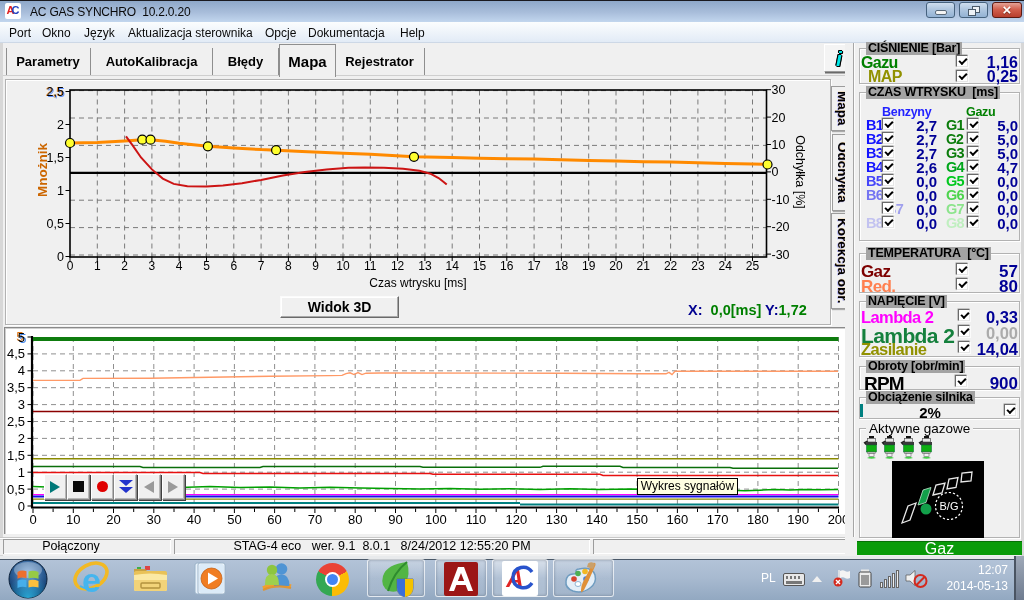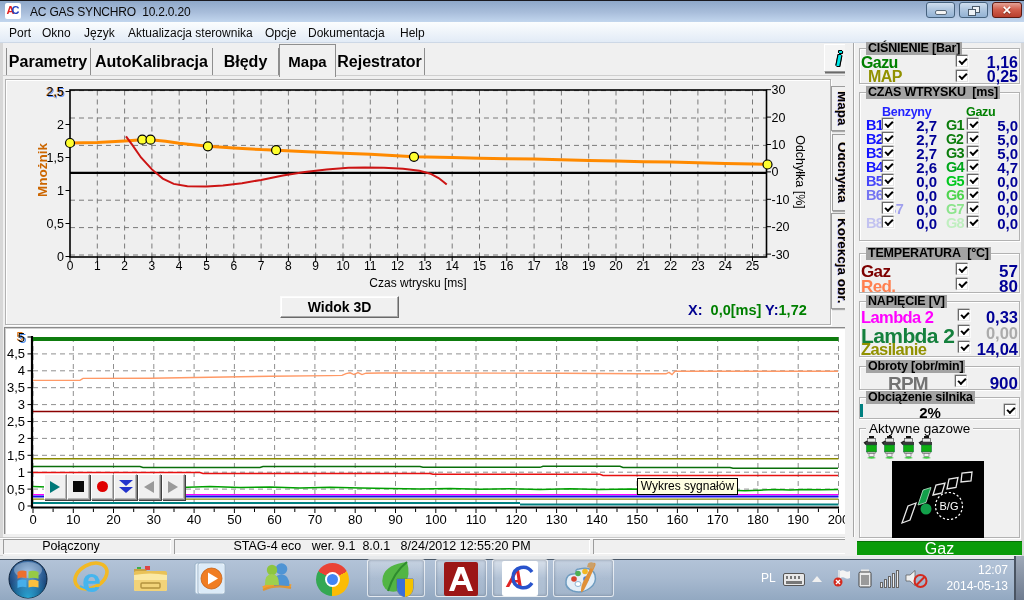--- a/index.html
+++ b/index.html
@@ -2,21 +2,21 @@
 <html><head><meta charset="utf-8">
 <style>
 *{margin:0;padding:0;box-sizing:border-box;}
 html,body{width:1024px;height:600px;overflow:hidden;}
 body{font-family:"Liberation Sans",sans-serif;background:#f0f0f0;position:relative;}
 .a{position:absolute;}
 .cb{position:absolute;width:12px;height:12px;background:#fff;border-top:1px solid #6a6a6a;border-left:1px solid #6a6a6a;border-right:1px solid #e6e6e6;border-bottom:1px solid #e6e6e6;box-shadow:1px 1px 0 #fbfbfb, -0.5px -0.5px 0 #9a9a9a;}
 .cb:after{content:"";position:absolute;left:2px;top:2px;width:6px;height:3px;border-left:2px solid #000;border-bottom:2px solid #000;transform:rotate(-45deg);}
 .gb{position:absolute;border:1px solid #b2b2b2;box-shadow:1px 1px 0 #ffffff, inset 1px 1px 0 #ffffff;}
 .ttl{position:absolute;background:#a3a3a3;padding:0 2px;font-weight:bold;font-size:12.5px;letter-spacing:-0.2px;color:#000;white-space:nowrap;line-height:13px;}
-.tab{position:absolute;top:48px;height:27px;border-right:1px solid #8e8e8e;display:flex;align-items:center;justify-content:center;font-weight:bold;font-size:16px;color:#000;}
+.tab{position:absolute;top:48px;height:27px;border-right:1px solid #8e8e8e;display:flex;align-items:center;justify-content:center;font-weight:bold;font-size:13px;color:#000;}
 .vtab{position:absolute;background:#f1f1f1;border:1px solid #9c9c9c;box-shadow:1px 1px 1px #aaa;display:flex;align-items:center;justify-content:center;font-weight:bold;font-size:13.5px;white-space:nowrap;color:#000;text-shadow:0.5px 0.5px 0 rgba(60,60,255,0.3),-0.5px -0.5px 0 rgba(255,150,0,0.28);}
 .vtab span{writing-mode:vertical-rl;line-height:19px;}
 .pbtn{position:absolute;width:23px;height:26px;background:#f0f0f0;border:1px solid #858585;border-top-color:#fff;border-left-color:#fff;box-shadow:inset -1px -1px 0 #b8b8b8, 1px 1px 0 #404040;display:flex;align-items:center;justify-content:center;}
 </style></head><body>
 
 <div class="a" style="left:0;top:0;width:1024px;height:22px;background:linear-gradient(#8ea8c9,#a9bedb 55%,#c2d6ee);border-top:1px solid #1a1a1f;"></div>
 <div class="a" style="left:5px;top:3px;width:16px;height:16px;background:#fff;border-radius:2px;font-weight:bold;font-size:11px;text-align:center;line-height:15px;"><span style="color:#e02020;">A</span><span style="color:#2040c0;margin-left:-3px;">C</span></div>
 <div class="a" style="left:30px;top:5px;font-size:12px;letter-spacing:-0.2px;color:#0a0a0a;">AC GAS SYNCHRO&nbsp; 10.2.0.20</div>
 
 <div class="a" style="left:926px;top:2px;width:29px;height:16px;border:1px solid #46627e;border-radius:3px;background:linear-gradient(#cfdeef,#b0c7e0 45%,#93b2d4);">
@@ -421,21 +421,21 @@
 <div class="cb" style="left:958px;top:309.0px;"></div>
 <div class="a" style="left:0;top:308.5px;width:1018px;text-align:right;font-weight:bold;font-size:16.5px;color:#000096;line-height:1;">0,33</div>
 <div class="a" style="left:861px;top:324.5px;font-weight:bold;font-size:21px;color:#15803d;line-height:1;letter-spacing:-0.6px;">Lambda 2</div>
 <div class="cb" style="left:958px;top:325.0px;"></div>
 <div class="a" style="left:0;top:324.5px;width:1018px;text-align:right;font-weight:bold;font-size:16.5px;color:#ababab;line-height:1;padding-left:39px;">0,00</div>
 <div class="a" style="left:861px;top:340.5px;font-weight:bold;font-size:16.5px;color:#919100;line-height:1;letter-spacing:-0.6px;">Zasilanie</div>
 <div class="cb" style="left:958px;top:341.0px;"></div>
 <div class="a" style="left:0;top:340.5px;width:1018px;text-align:right;font-weight:bold;font-size:16.5px;color:#000096;line-height:1;">14,04</div>
 <div class="gb" style="left:859px;top:366px;width:161px;height:24px;"></div>
 <div class="ttl" style="left:866px;top:360px;">Obroty [obr/min]</div>
-<div class="a" style="left:864px;top:373.5px;font-weight:bold;font-size:19px;letter-spacing:-0.8px;color:#737373;line-height:1;margin-left:24px;">RPM</div>
+<div class="a" style="left:864px;top:373.5px;font-weight:bold;font-size:19px;letter-spacing:-0.8px;color:#000000;line-height:1;">RPM</div>
 <div class="cb" style="left:955px;top:375px;"></div>
 <div class="a" style="left:0;top:374.5px;width:1018px;text-align:right;font-weight:bold;font-size:17px;color:#000096;line-height:1;">900</div>
 <div class="gb" style="left:859px;top:397px;width:161px;height:22px;"></div>
 <div class="ttl" style="left:866px;top:391px;">Obciążenie silnika</div>
 <div class="a" style="left:860px;top:404px;width:3px;height:13px;background:#008080;"></div>
 <div class="a" style="left:900px;top:403.5px;width:60px;text-align:center;font-weight:bold;font-size:15px;">2%</div>
 <div class="cb" style="left:1004px;top:404px;"></div>
 <div class="gb" style="left:859px;top:428px;width:161px;height:110px;"></div>
 <div class="a" style="left:866px;top:421px;background:#f0f0f0;padding:0 3px;font-size:13.5px;">Aktywne gazowe</div>
 <div class="a" style="left:863px;top:436px;"><svg width="17" height="23" viewBox="0 0 17 23">

